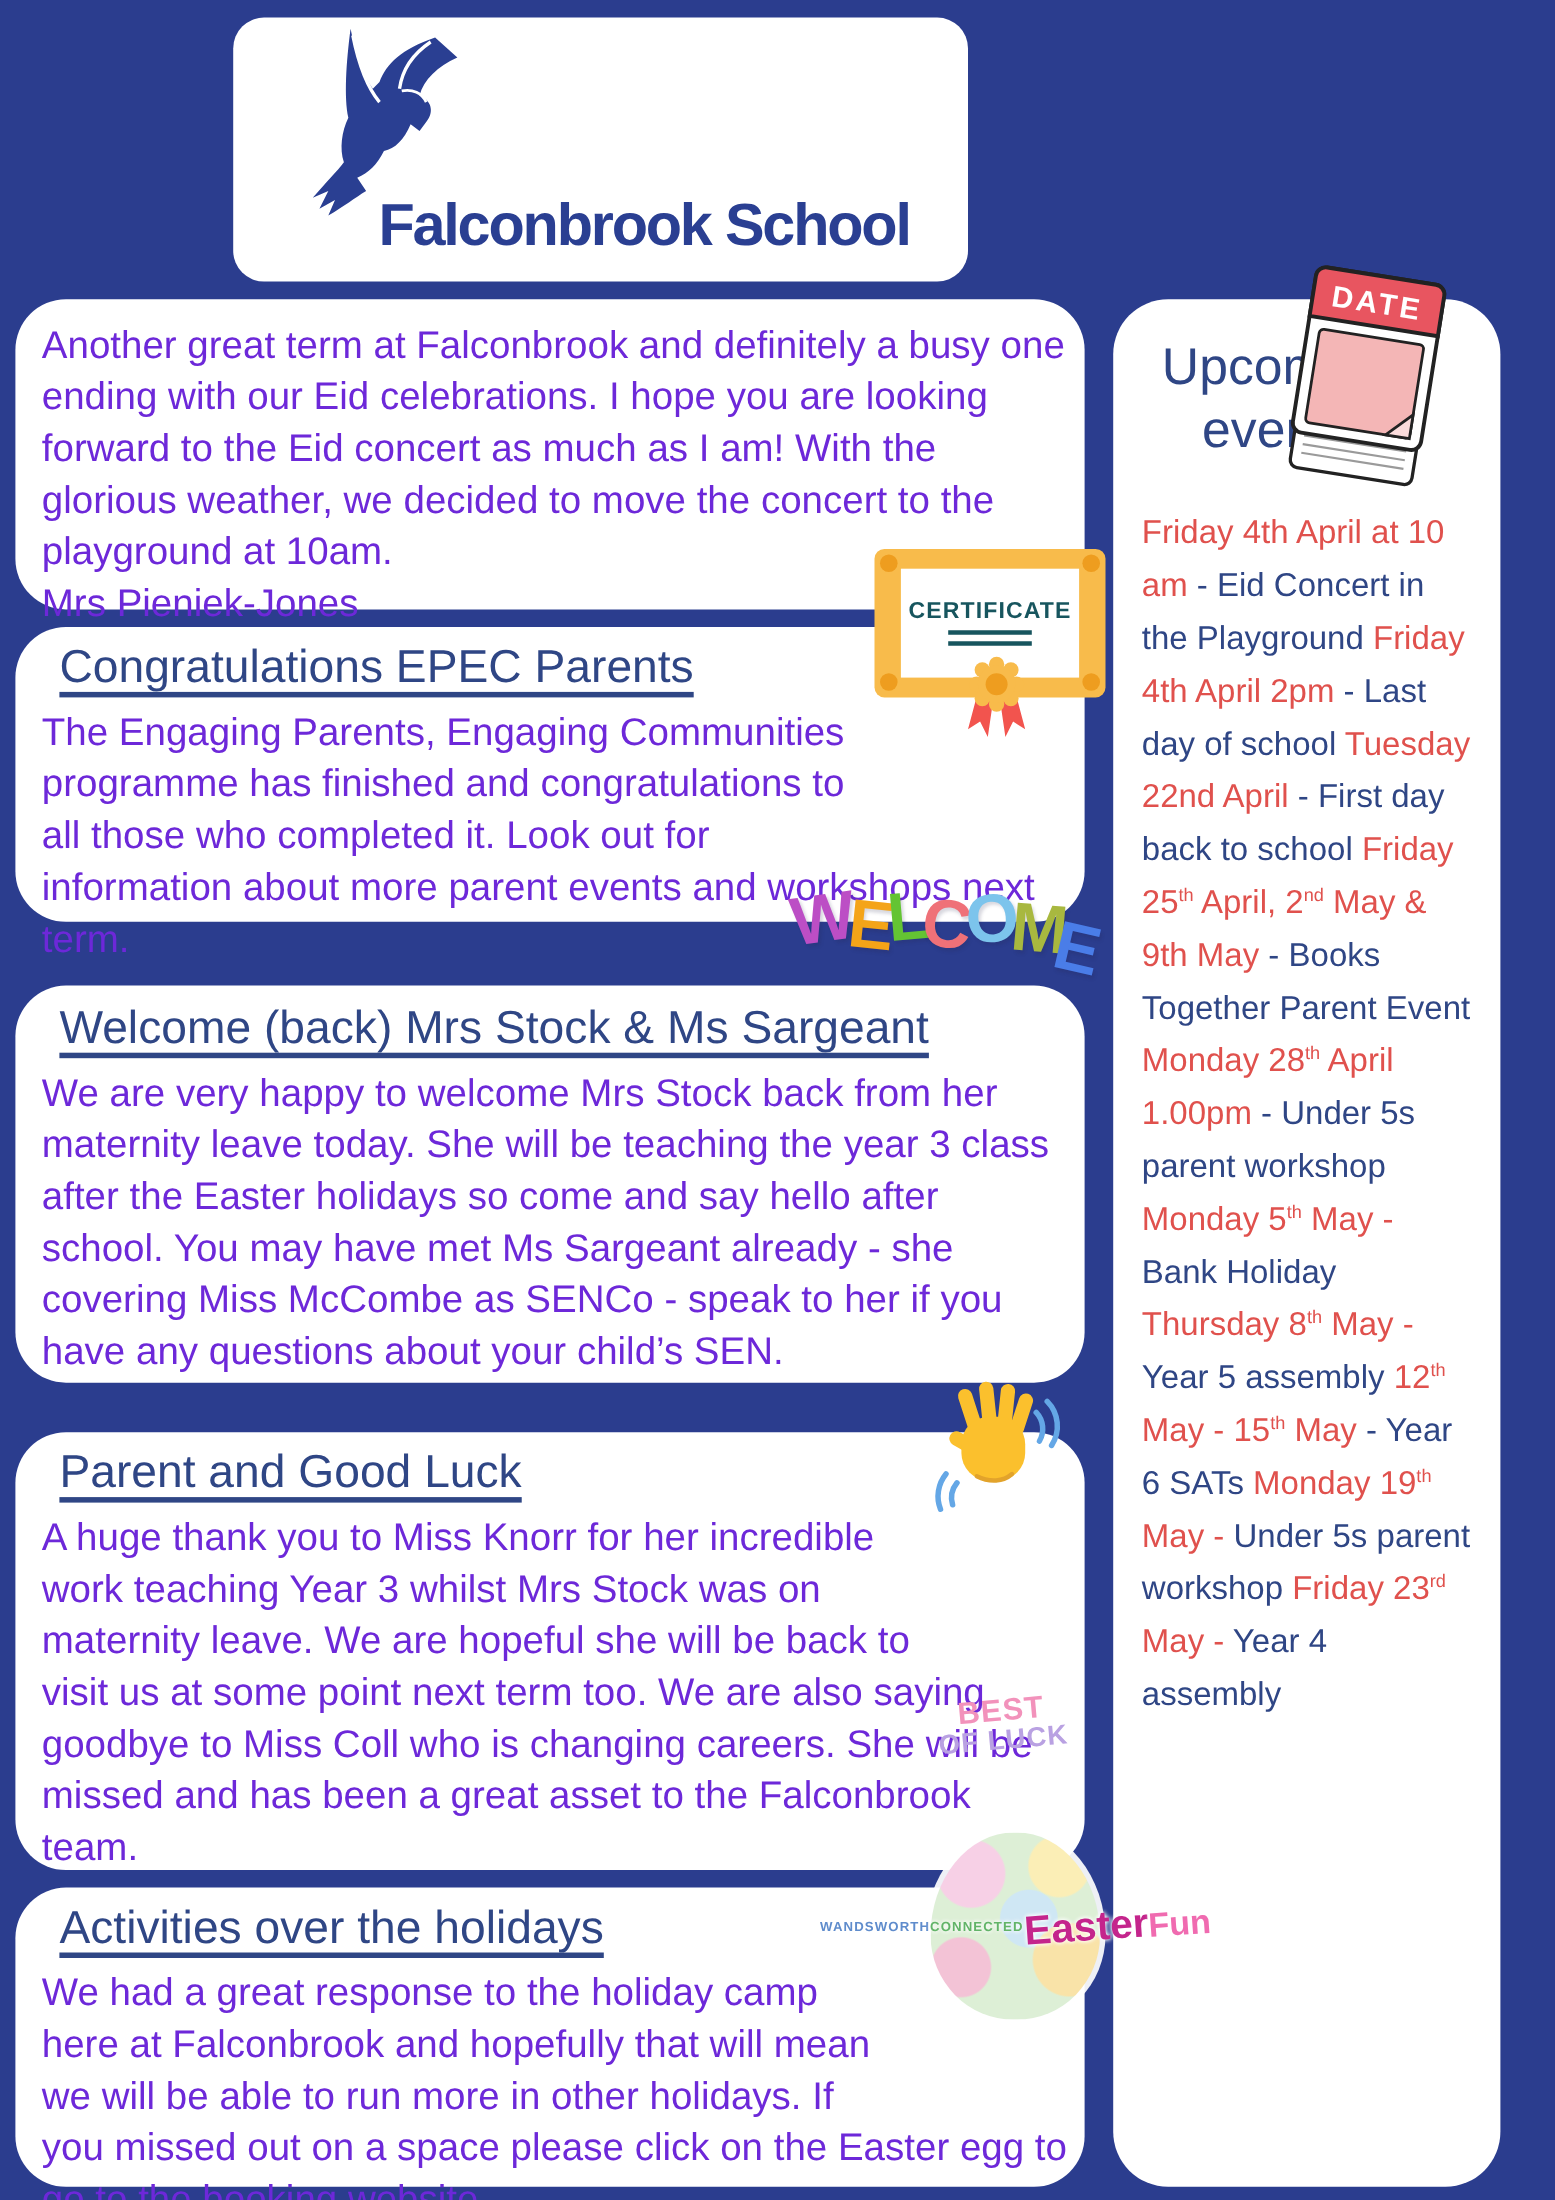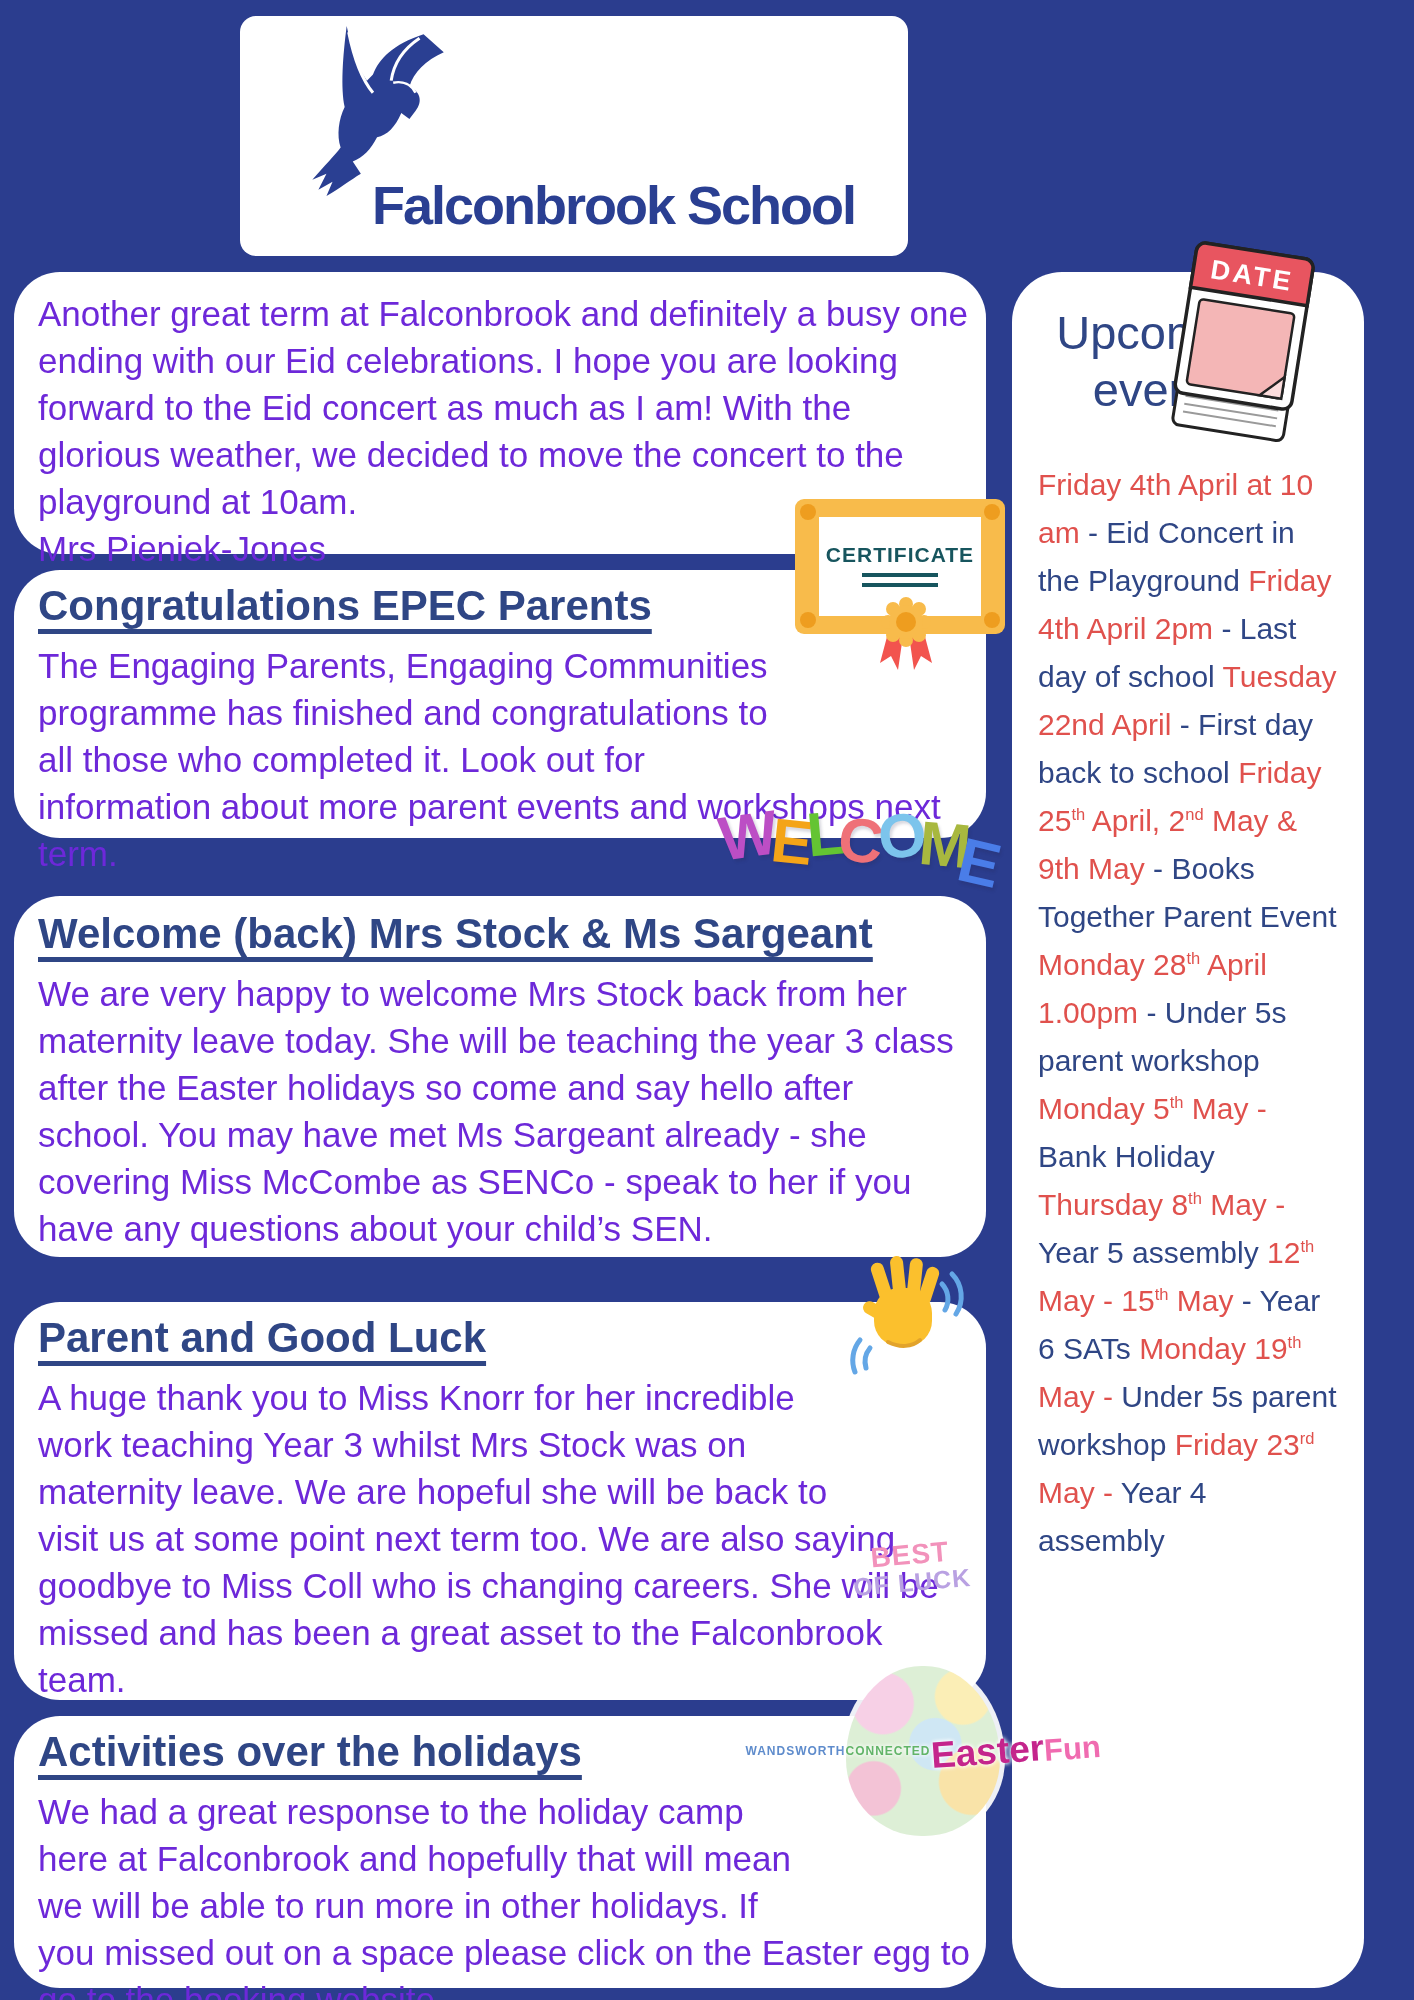--- a/index.html
+++ b/index.html
@@ -1,33 +1,33 @@
 <!DOCTYPE html>
 <html><head>
 <meta charset="utf-8">
 <style>
   html,body{margin:0;padding:0;background:#2b3d8e;}
   .page{position:relative;width:1414px;height:2000px;background:#2b3d8e;
         font-family:"Liberation Sans",sans-serif;overflow:hidden;}
   .card{position:absolute;background:#ffffff;border-radius:46px;box-sizing:border-box;}
 
   
-  .header-card{left:240px;top:16px;width:668px;height:240px;border-radius:16px;}
+  .header-card{left:212px;top:16px;width:668px;height:240px;border-radius:28px;}
   .falcon{position:absolute;left:56px;top:6px;width:156px;height:180px;}
   .page-title{position:absolute;left:132px;top:158px;font-size:54px;font-weight:700;
               letter-spacing:-2px;color:#2a3f92;white-space:nowrap;}
 
   
   .intro-card{left:14px;top:272px;width:972px;height:282px;padding:18px 14px 10px 24px;}
   .epec-card{left:14px;top:570px;width:972px;height:268px;padding:12px 14px 10px 24px;}
   .welcome-card{left:14px;top:896px;width:972px;height:361px;padding:14px 14px 10px 24px;}
   .goodbye-card{left:14px;top:1302px;width:972px;height:398px;padding:12px 14px 10px 24px;}
   .activities-card{left:14px;top:1716px;width:972px;height:272px;padding:12px 14px 10px 24px;}
 
-  .sec-h{font-size:42px;font-weight:700;color:#2f4685;margin:0 0 12px 0;
+  .sec-h{font-size:42px;font-weight:400;color:#2f4685;margin:0 0 12px 16px;
          text-decoration:underline;text-decoration-thickness:5px;text-underline-offset:9px;}
   .body-text{font-size:35px;line-height:47px;color:#6d28d9;white-space:pre-line;}
 
   .spacer-r{float:right;}
   .sp-cert{width:200px;height:115px;}
   .sp-wave{width:135px;height:100px;}
   .sp-egg{width:155px;height:115px;}
 
   
   .sidebar-card{left:1012px;top:272px;width:352px;height:1716px;border-radius:50px;

